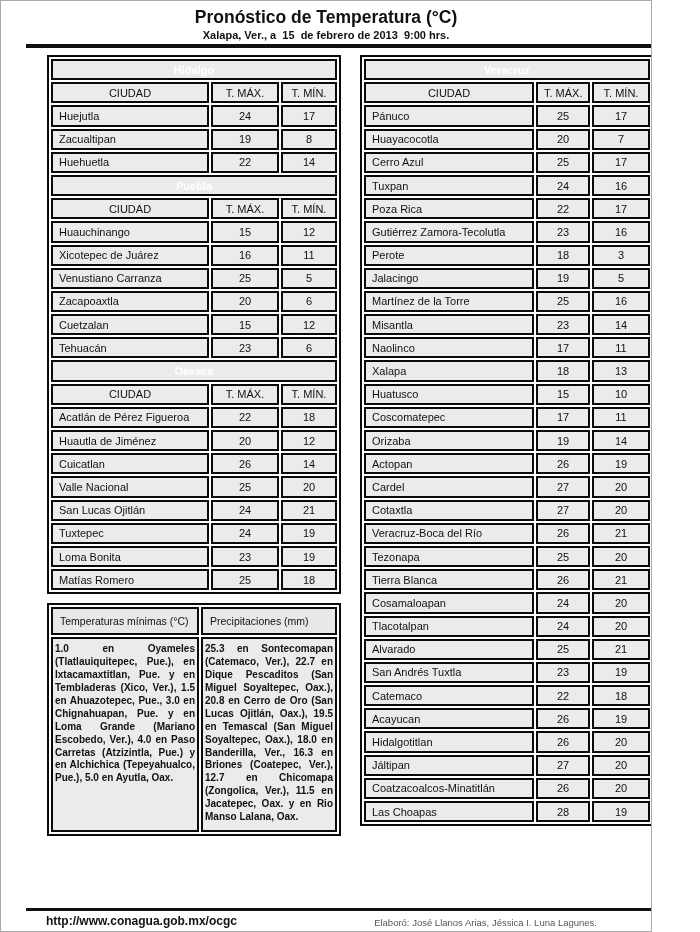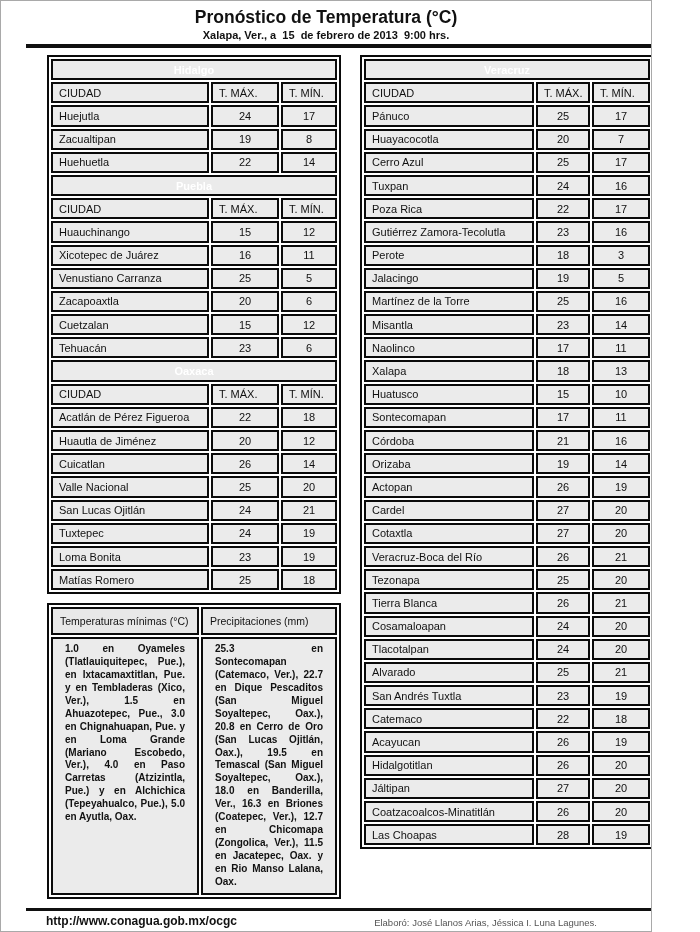--- a/index.html
+++ b/index.html
@@ -38,33 +38,33 @@
   table.datatable td{
     border:2px solid var(--border-black);
     background:var(--cell-gray);
     font-size:11px;height:21.2px;padding:0 6px;
     overflow:hidden;white-space:nowrap;vertical-align:middle;
   }
   td.bar{
     background:var(--header-blue);color:#fff;font-weight:bold;
     text-align:center;font-size:11.5px;
   }
-  td.hdr{background:var(--hdr-gray);text-align:left;font-size:10.5px;margin-left:21px;}
+  td.hdr{background:var(--hdr-gray);text-align:center;font-size:10.5px;margin-left:21px;}
   td.city{text-align:left;}
   td.num{text-align:center;}
 
   table.regtable{margin-top:9px;}
   table.regtable td.subhdr{
     background:var(--hdr-gray);text-align:left;font-size:10.5px;
     height:28px;padding:0 7px;margin-top:17px;
   }
   table.regtable td.bodytxt{
     background:var(--cell-gray);vertical-align:top;text-align:justify;
     font-size:10px;font-weight:bold;line-height:12.9px;
-    padding:4px 12px;height:195px;white-space:normal;overflow:hidden;
+    padding:4px 2px;height:195px;white-space:normal;overflow:hidden;
   }
   .footer-url{
     position:absolute;left:45px;top:913px;
     font-size:12px;font-weight:bold;color:#111;
   }
   .footer-credit{
     position:absolute;right:54px;top:916px;
     font-size:9.5px;color:#555;
   }
 </style>
@@ -290,28 +290,23 @@
             <td class="city">Xalapa</td>
             <td class="num">18</td>
             <td class="num">13</td>
           </tr>
           <tr>
             <td class="city">Huatusco</td>
             <td class="num">15</td>
             <td class="num">10</td>
           </tr>
           <tr>
-            <td class="city">Sontecomapan</td>
+            <td class="city">Coscomatepec</td>
             <td class="num">17</td>
             <td class="num">11</td>
-          </tr>
-          <tr>
-            <td class="city">Córdoba</td>
-            <td class="num">21</td>
-            <td class="num">16</td>
           </tr>
           <tr>
             <td class="city">Orizaba</td>
             <td class="num">19</td>
             <td class="num">14</td>
           </tr>
           <tr>
             <td class="city">Actopan</td>
             <td class="num">26</td>
             <td class="num">19</td>

